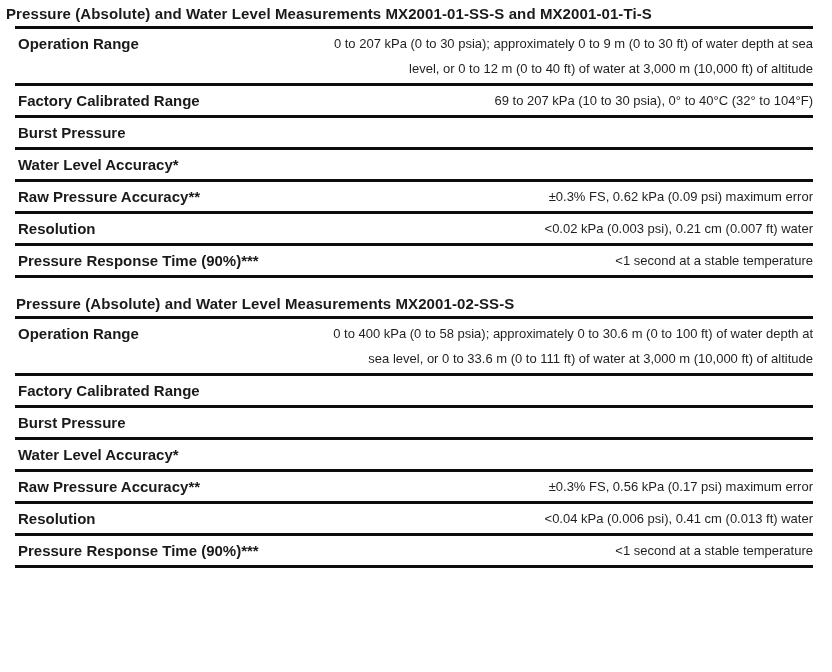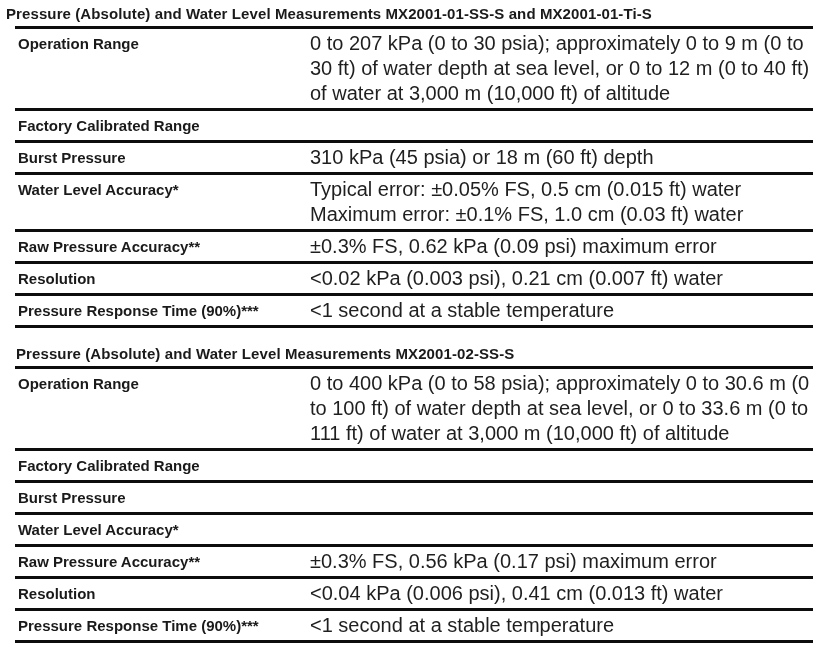--- a/index.html
+++ b/index.html
@@ -41,49 +41,48 @@
     flex: 0 0 295px;
     padding-left: 3px;
     padding-right: 10px;
     font-weight: bold;
     font-size: 15px;
     line-height: 25px;
     color: #1a1a1a;
   }
   .spec-value {
     flex: 1 1 auto;
-    font-size: 20px;
+    font-size: 13px;
     line-height: 25px;
     white-space: pre-line;
     color: #1f1f1f;
+    text-align: right;
   }
 </style>
 </head>
 <body>
 
 <div class="page">
 
   <div class="section">
     <div class="section-title">Pressure (Absolute) and Water Level Measurements MX2001-01-SS-S and MX2001-01-Ti-S</div>
     <div class="spec-table">
       <div class="spec-row">
         <div class="spec-label">Operation Range</div>
         <div class="spec-value">0 to 207 kPa (0 to 30 psia); approximately 0 to 9 m (0 to 30 ft) of water depth at sea level, or 0 to 12 m (0 to 40 ft) of water at 3,000 m (10,000 ft) of altitude</div>
       </div>
       <div class="spec-row">
         <div class="spec-label">Factory Calibrated Range</div>
+        <div class="spec-value">69 to 207 kPa (10 to 30 psia), 0° to 40°C (32° to 104°F)</div>
       </div>
       <div class="spec-row">
         <div class="spec-label">Burst Pressure</div>
-        <div class="spec-value">310 kPa (45 psia) or 18 m (60 ft) depth</div>
       </div>
       <div class="spec-row">
         <div class="spec-label">Water Level Accuracy*</div>
-        <div class="spec-value">Typical error: ±0.05% FS, 0.5 cm (0.015 ft) water
-Maximum error: ±0.1% FS, 1.0 cm (0.03 ft) water</div>
       </div>
       <div class="spec-row">
         <div class="spec-label">Raw Pressure Accuracy**</div>
         <div class="spec-value">±0.3% FS, 0.62 kPa (0.09 psi) maximum error</div>
       </div>
       <div class="spec-row">
         <div class="spec-label">Resolution</div>
         <div class="spec-value">&lt;0.02 kPa (0.003 psi), 0.21 cm (0.007 ft) water</div>
       </div>
       <div class="spec-row">

